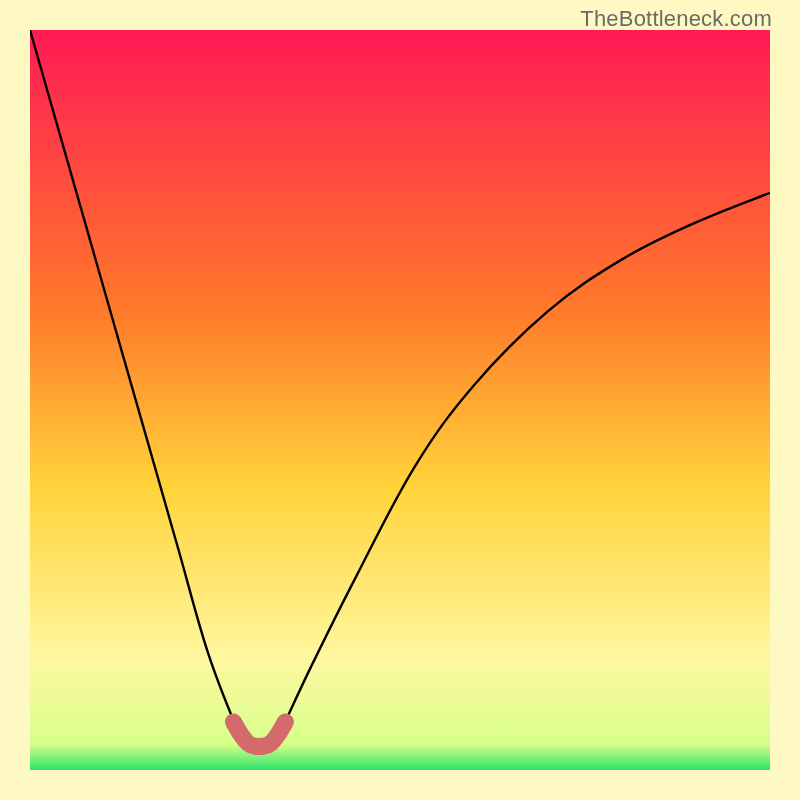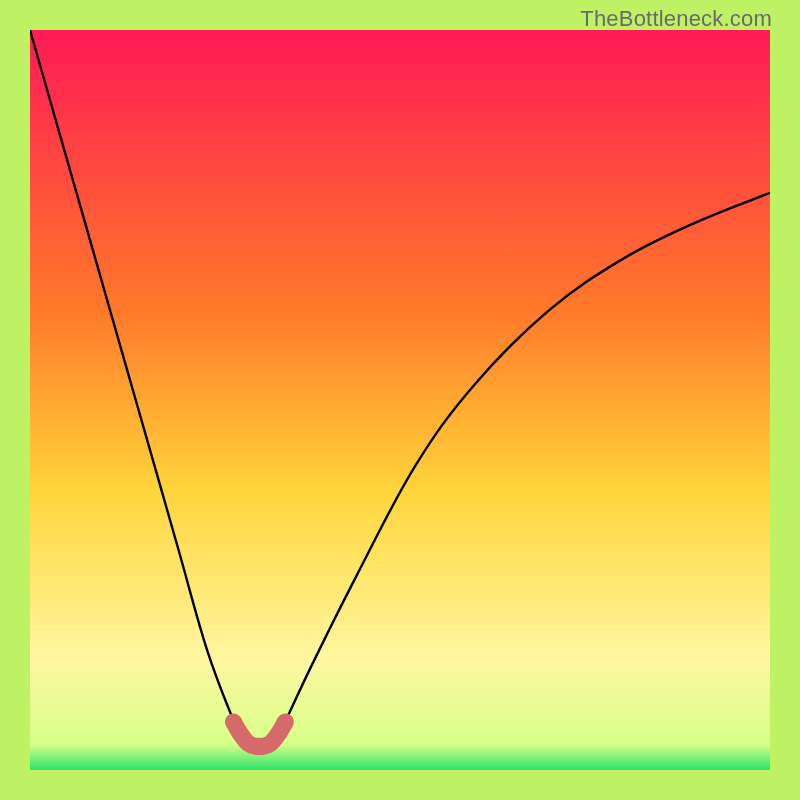--- a/index.html
+++ b/index.html
@@ -7,21 +7,21 @@
     padding: 0;
     width: 800px;
     height: 800px;
     overflow: hidden;
     background: #000;
     font-family: Arial, Helvetica, sans-serif;
   }
   .frame {
     position: absolute;
     inset: 0;
-    background: #bef264;
+    background: #fef9c3;
   }
   .plot {
     position: absolute;
     left: 30px;
     top: 30px;
     width: 740px;
     height: 740px;
     overflow: hidden;
   }
   .watermark {

